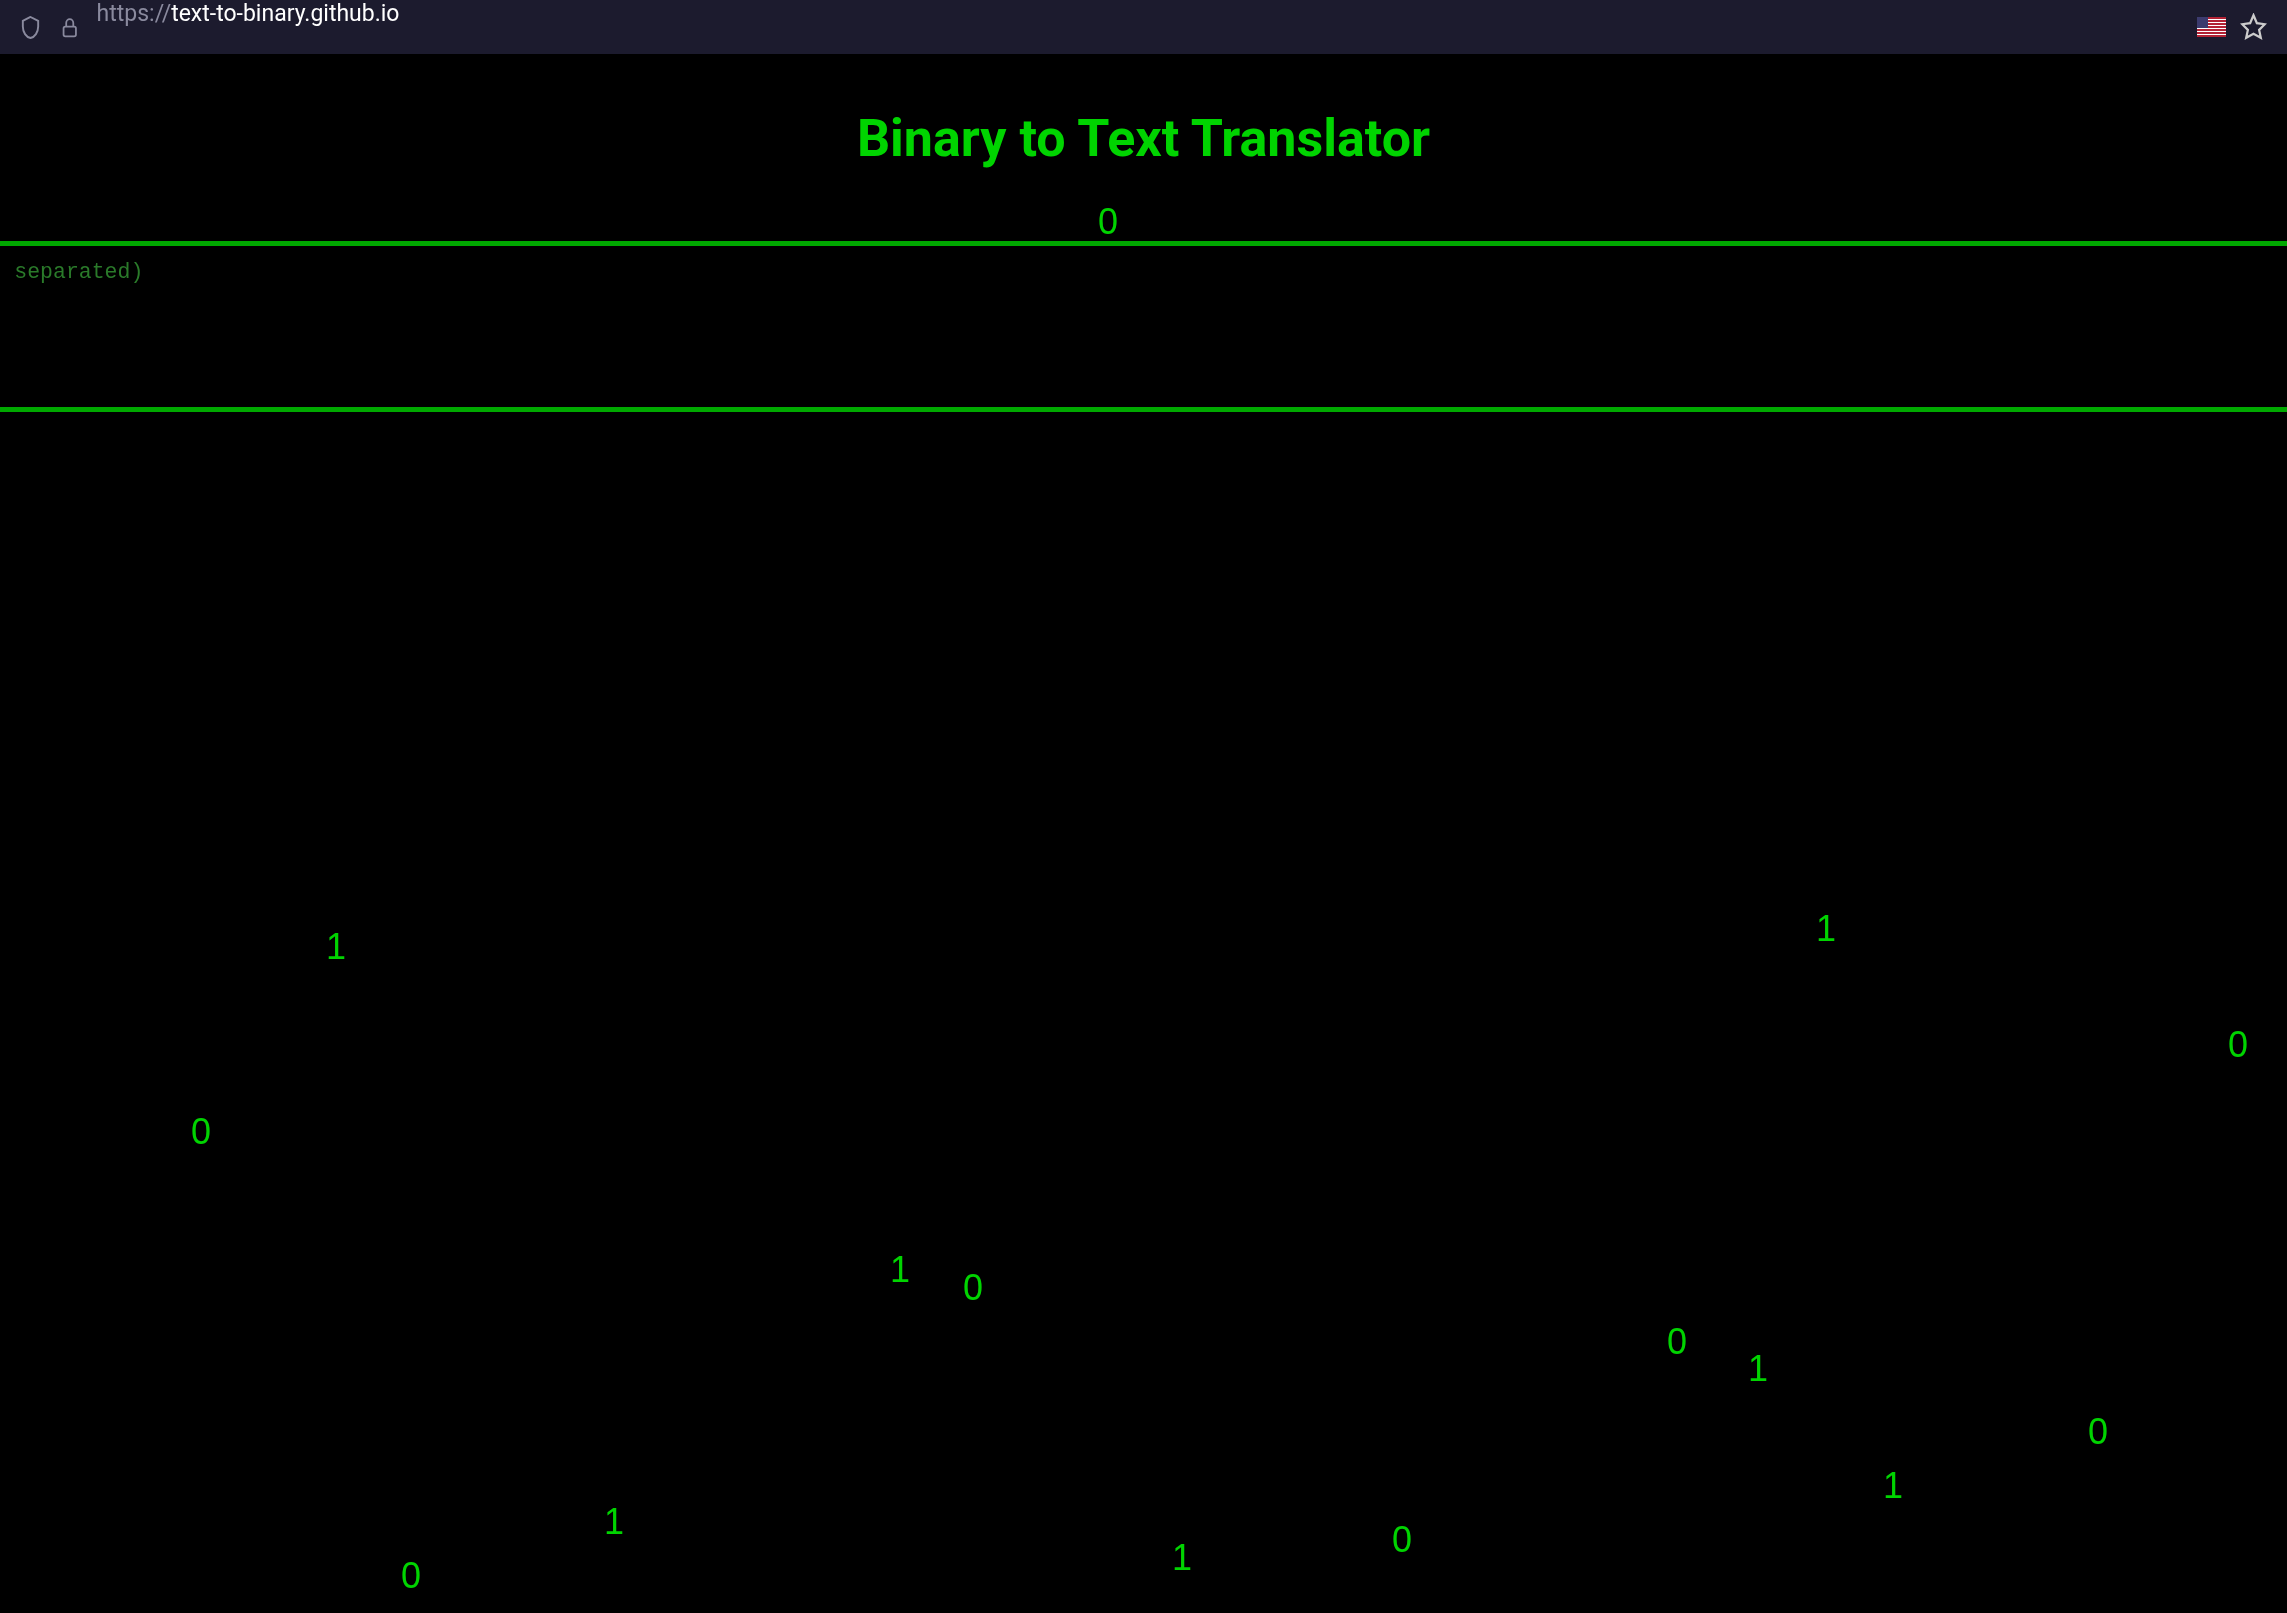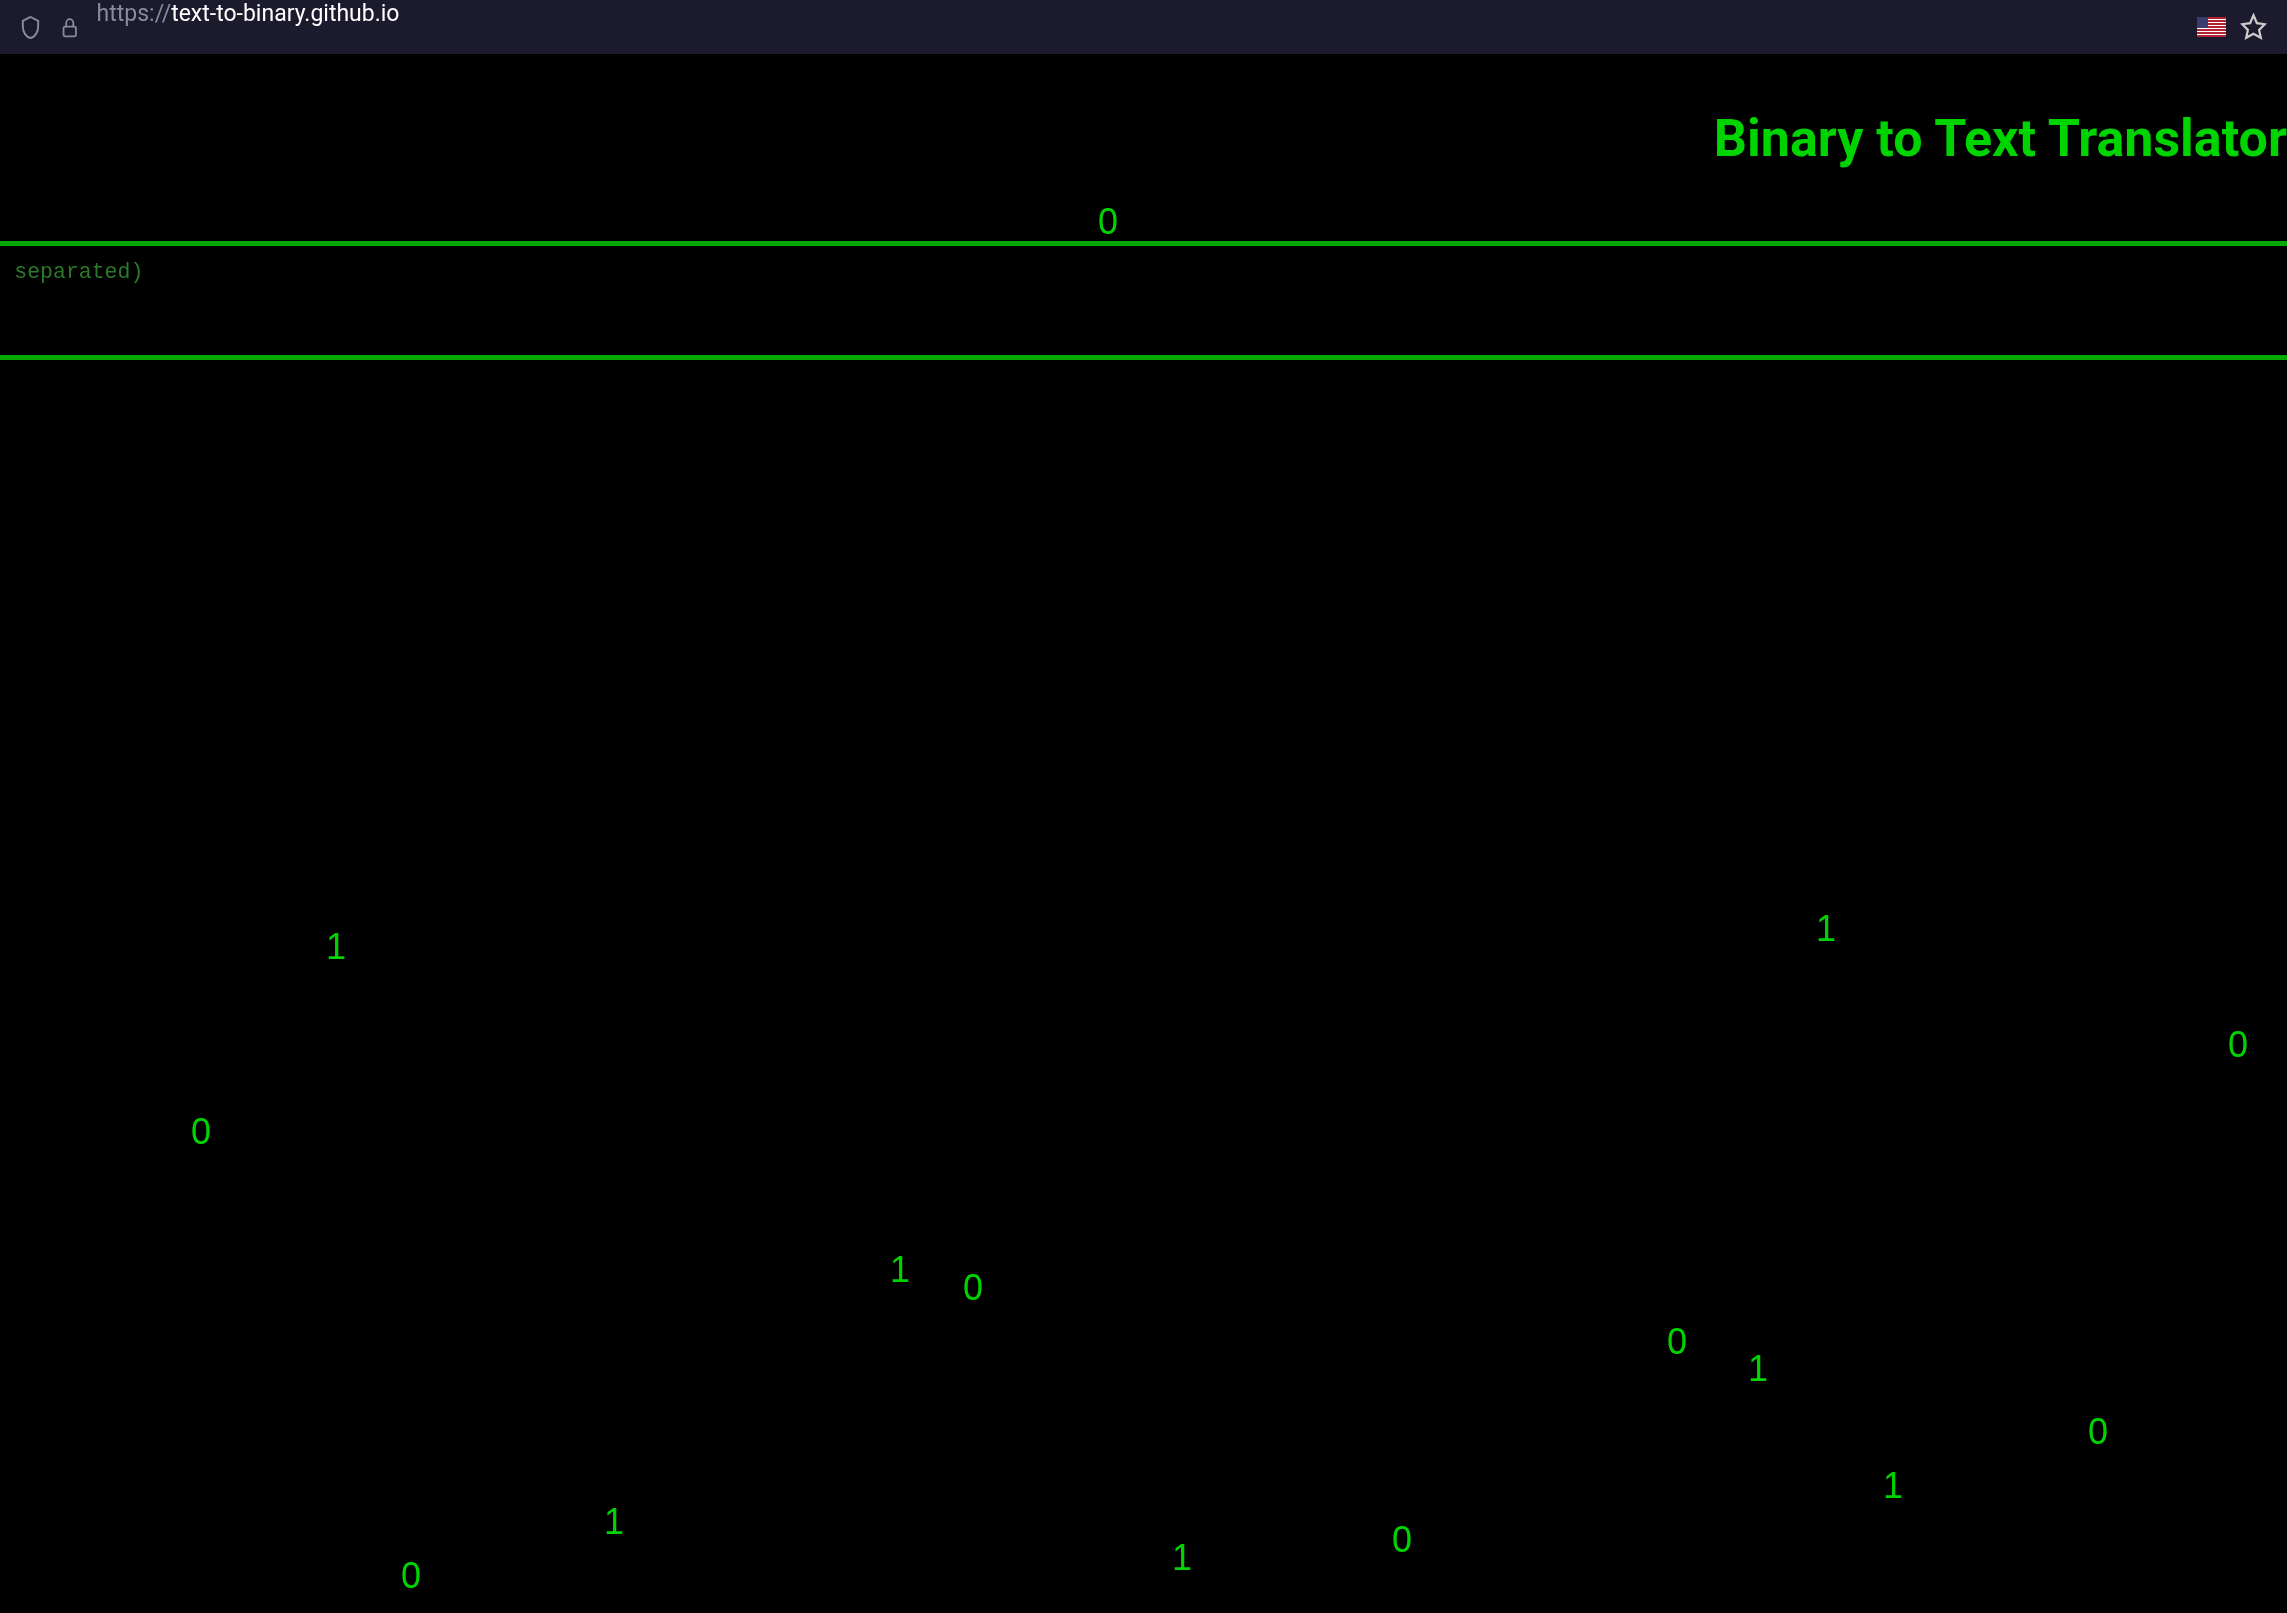--- a/index.html
+++ b/index.html
@@ -89,35 +89,35 @@
     
     .star-icon {
       width: 29px;
       height: 29px;
     }
     
     .page-title {
       color: #00d400;
       font-size: 52px;
       font-weight: bold;
-      text-align: right;
+      text-align: center;
       margin-top: 54px;
       position: relative;
       z-index: 50;
     }
     
     .input-container {
       margin-top: 72px;
       position: relative;
       z-index: 50;
     }
     
     .binary-input {
       width: 100%;
-      height: 119px;
+      height: 171px;
       background: #000000;
       border: none;
       border-top: 5.4px solid #00a800;
       border-bottom: 5.4px solid #00a800;
       color: #00d400;
       font-family: 'Courier New', monospace;
       font-size: 21.5px;
       padding: 14.3px;
       outline: none;
       resize: none;

